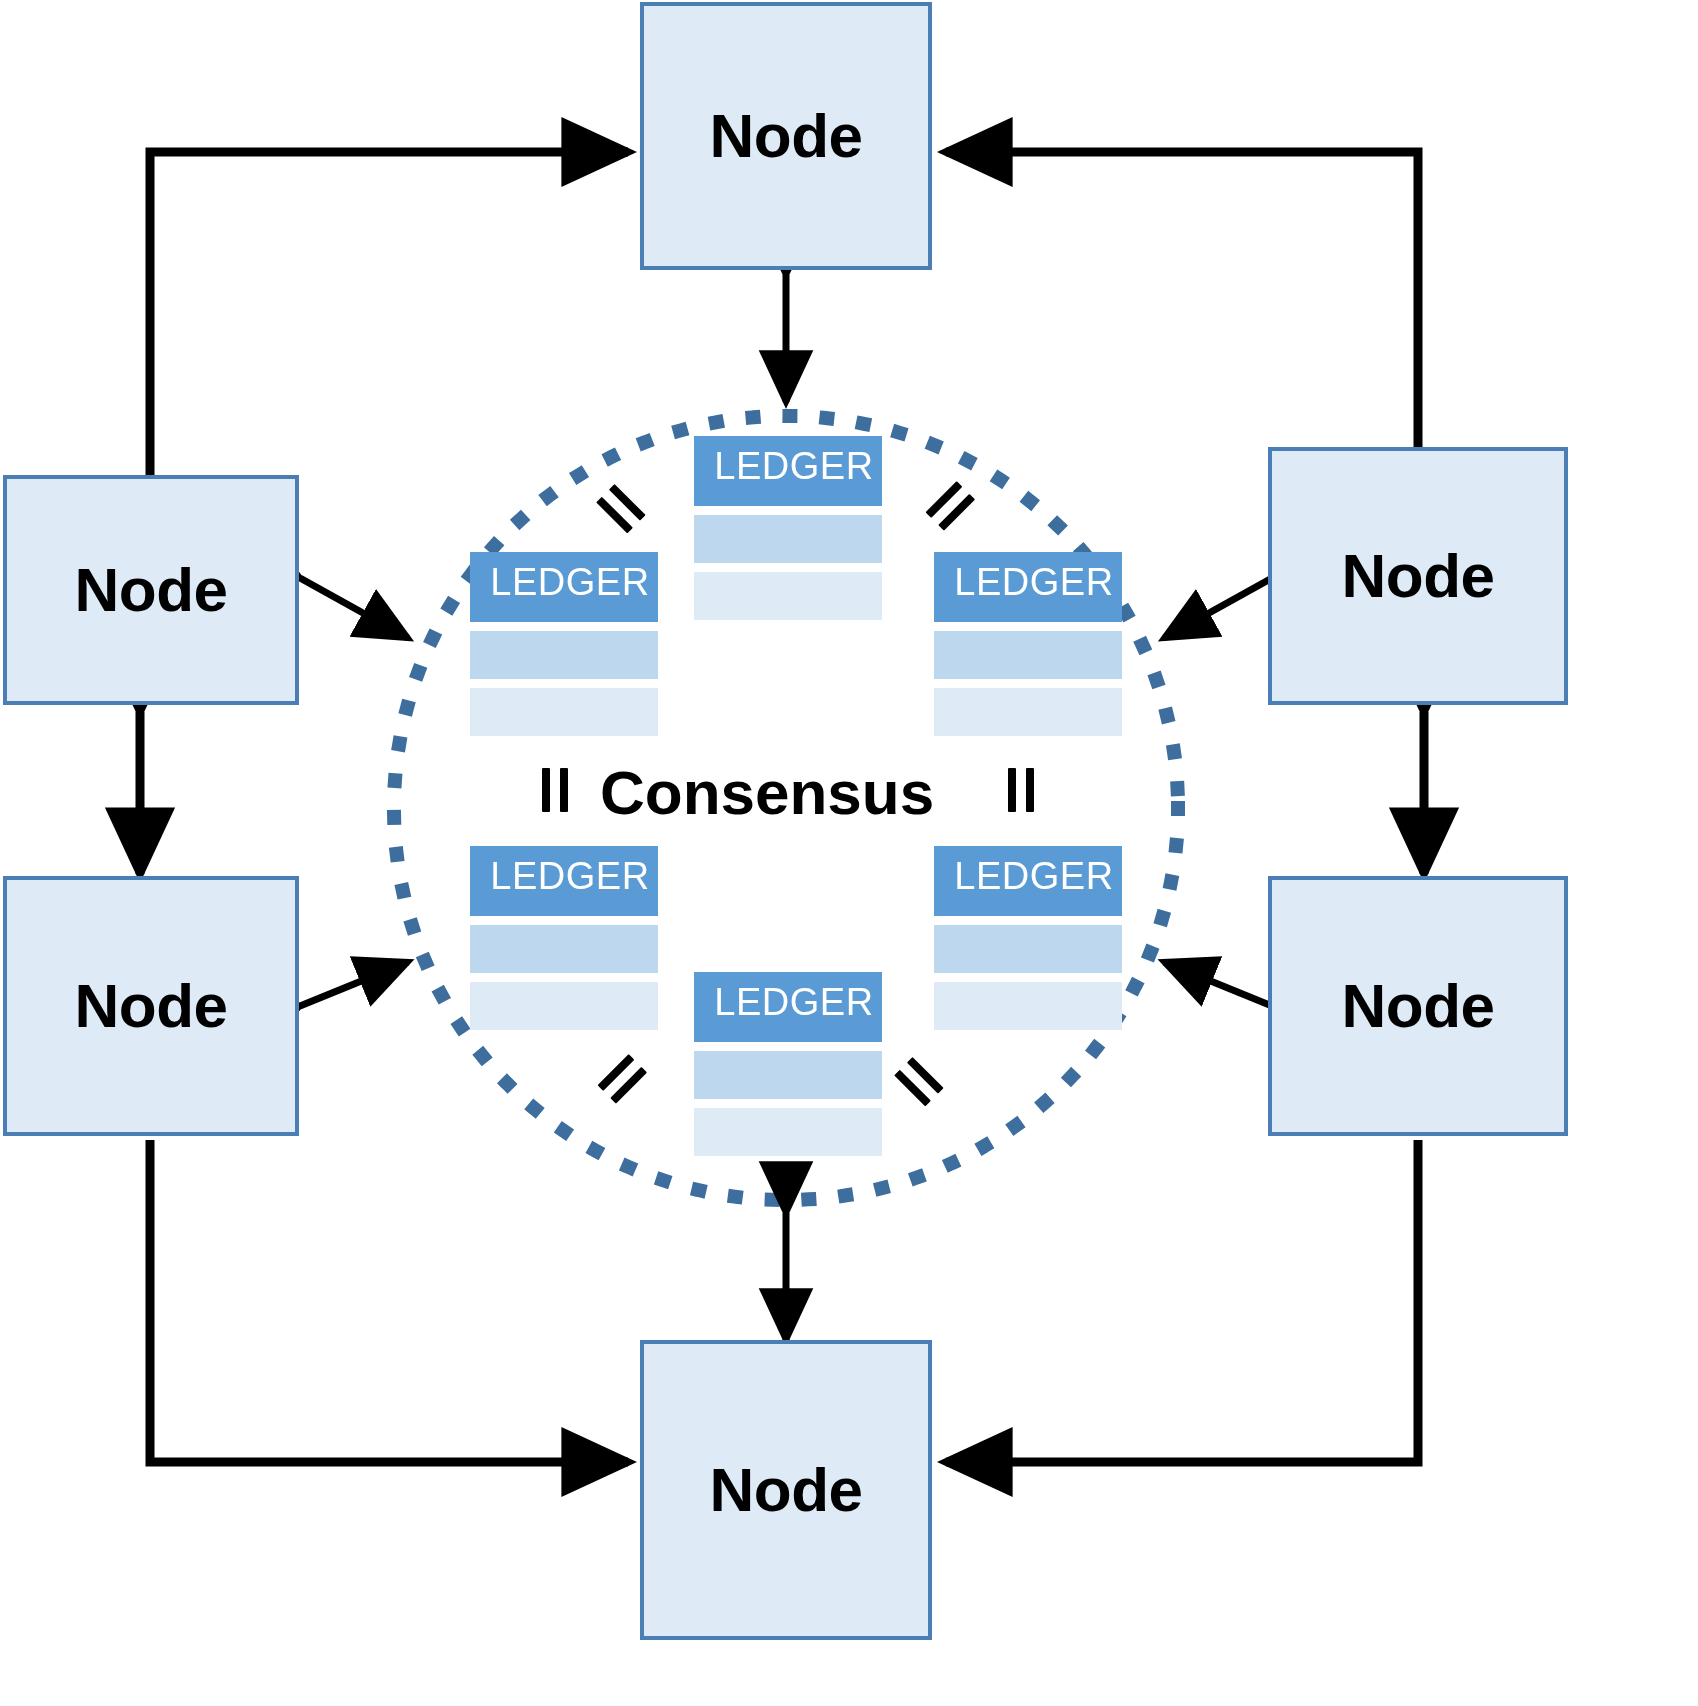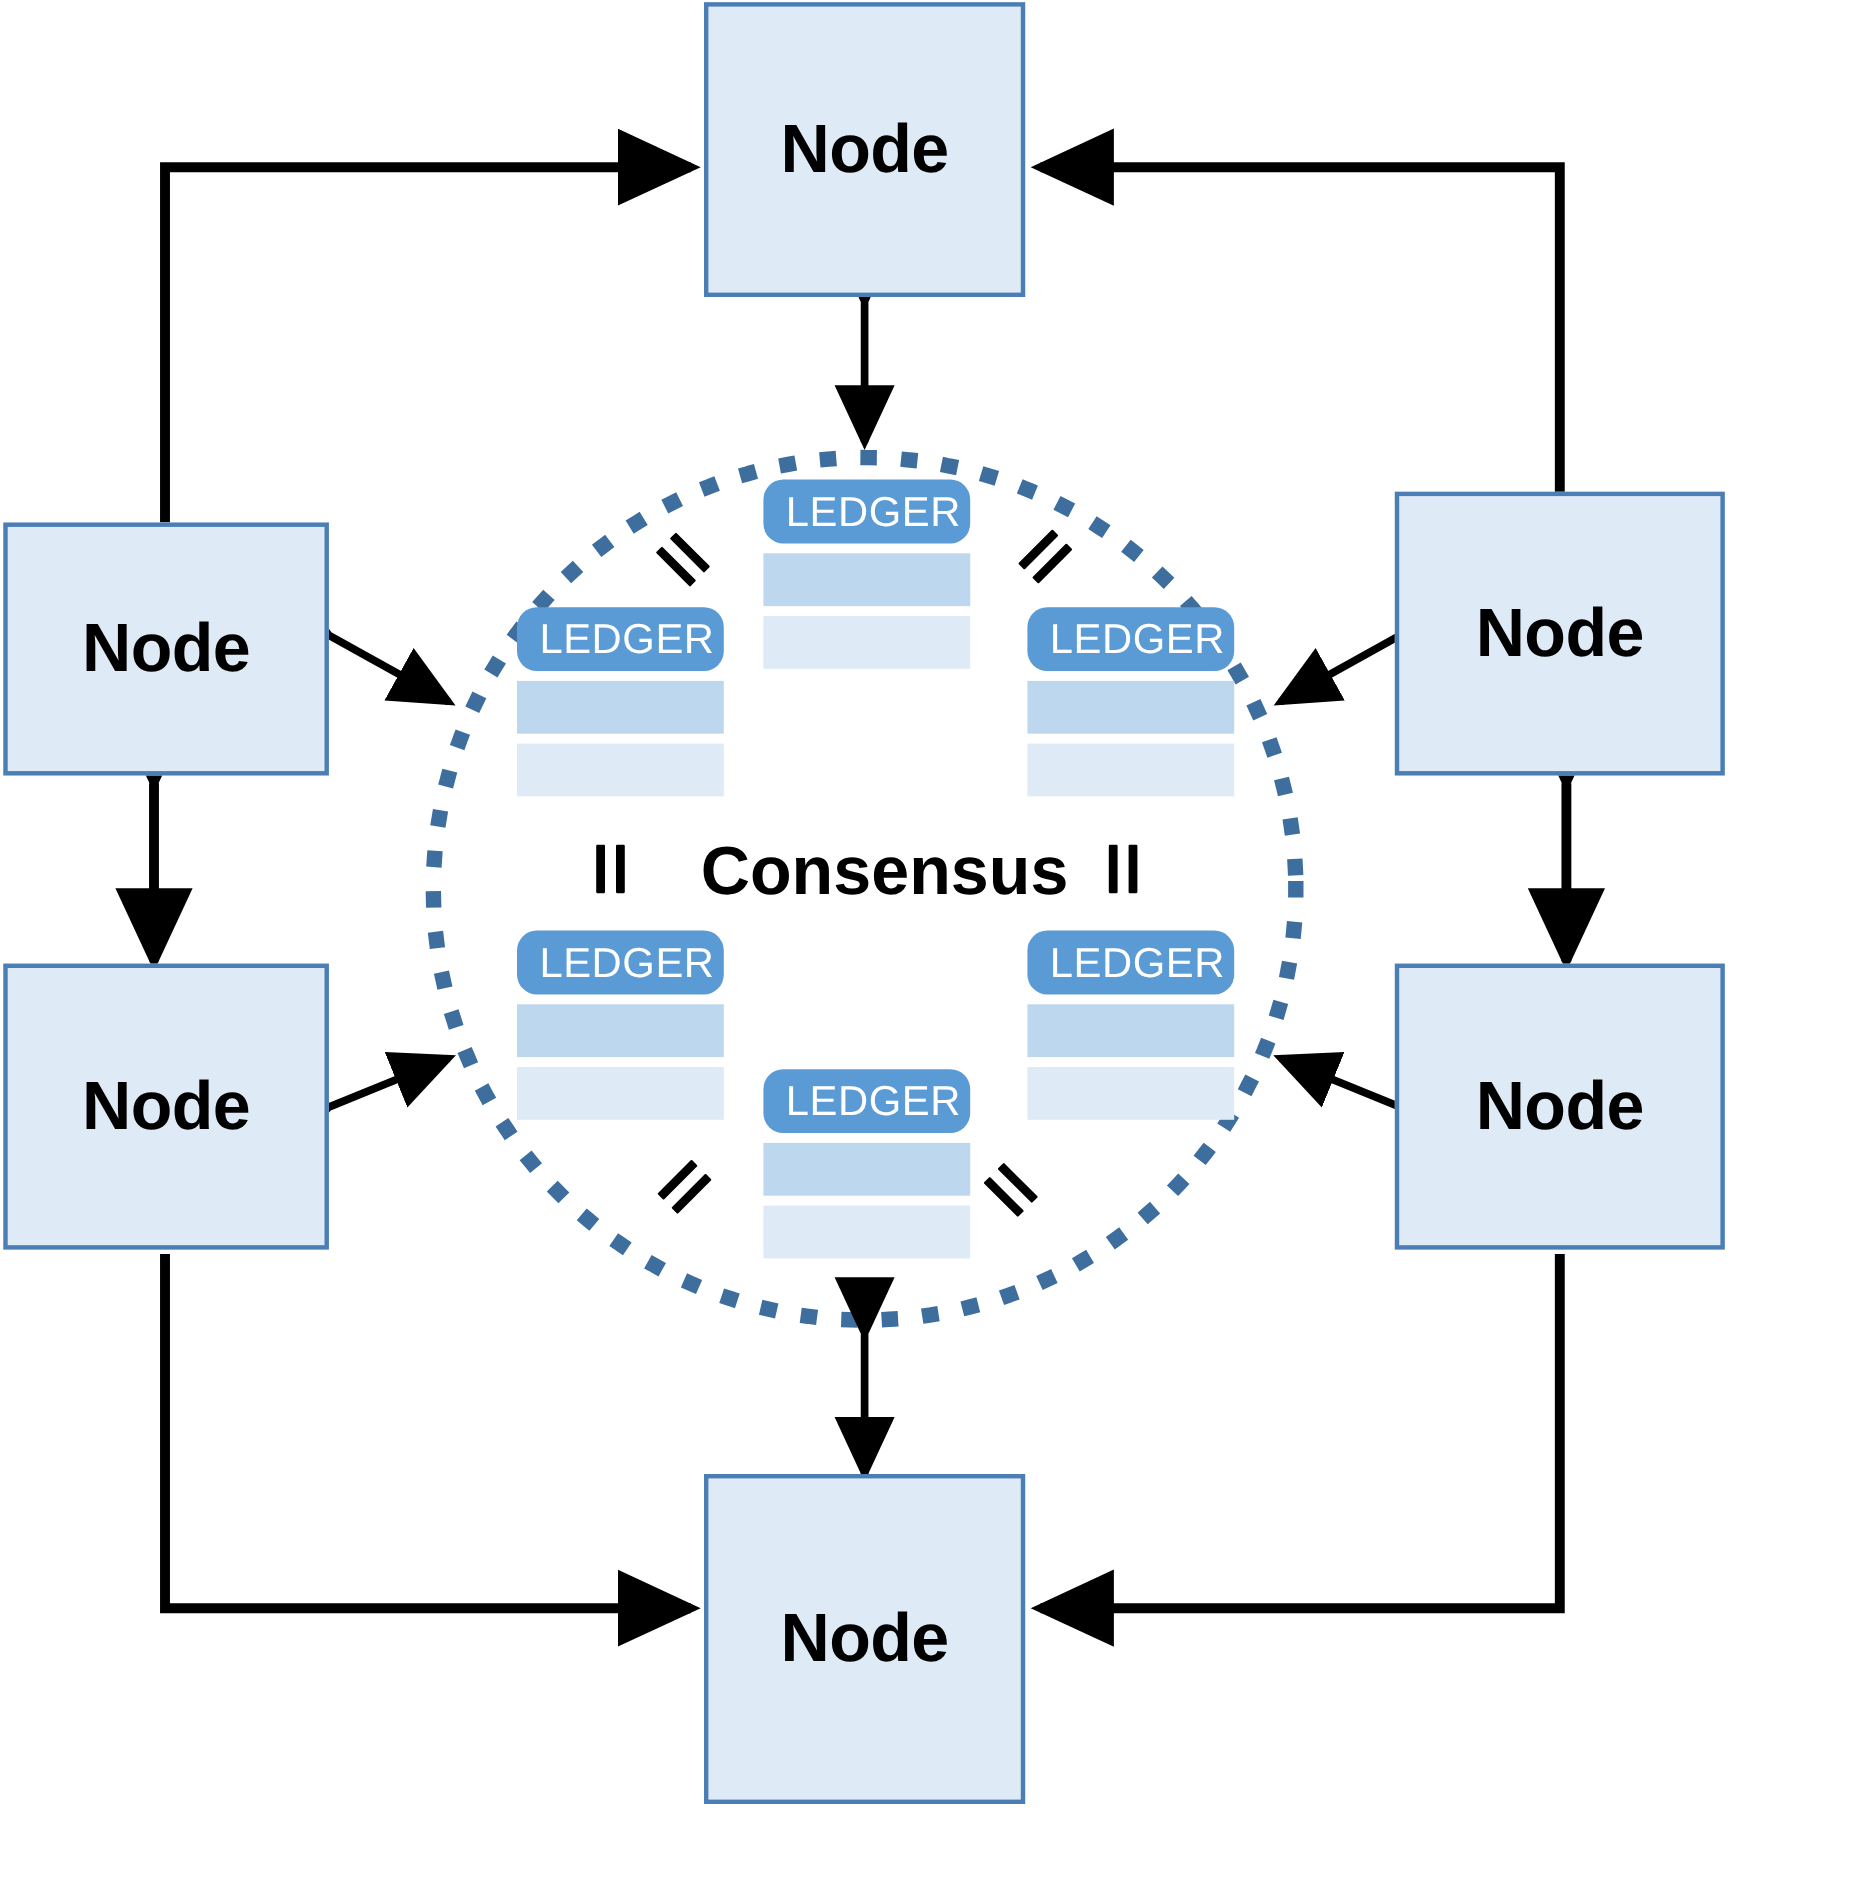--- a/index.html
+++ b/index.html
@@ -24,23 +24,22 @@
   }
   .ledger{position:absolute;width:188px;}
   .ledger-head{
     background:#5B9BD5;
     color:#ffffff;
     font-family:"Liberation Sans", sans-serif;
     font-size:38px;
     line-height:1;
     padding:11px 0 13px 12px;
     box-sizing:border-box;
-    height:58px;
+    height:70px;
     letter-spacing:0.5px;
-    border-radius:18px;
   }
   .ledger-row1{background:#BDD7EE;height:48px;margin-top:9px;}
   .ledger-row2{background:#DEEAF6;height:48px;margin-top:9px;}
   .consensus{
     position:absolute;
     font-family:"Liberation Sans", sans-serif;
     font-weight:bold;
     font-size:62px;
     color:#000000;
     white-space:nowrap;
@@ -177,15 +176,15 @@
   </div>
   <div class="eq r45" style="left:600px;top:1058px;">
     <i class="a"></i>
       <i class="b"></i>
   </div>
   <div class="eq rm45" style="left:898px;top:1058px;">
     <i class="a"></i>
       <i class="b"></i>
   </div>
 
-  <div class="consensus" style="left:637px;top:762px;">Consensus</div>
+  <div class="consensus" style="left:600px;top:762px;">Consensus</div>
 
 </div>
 
 </body></html>

